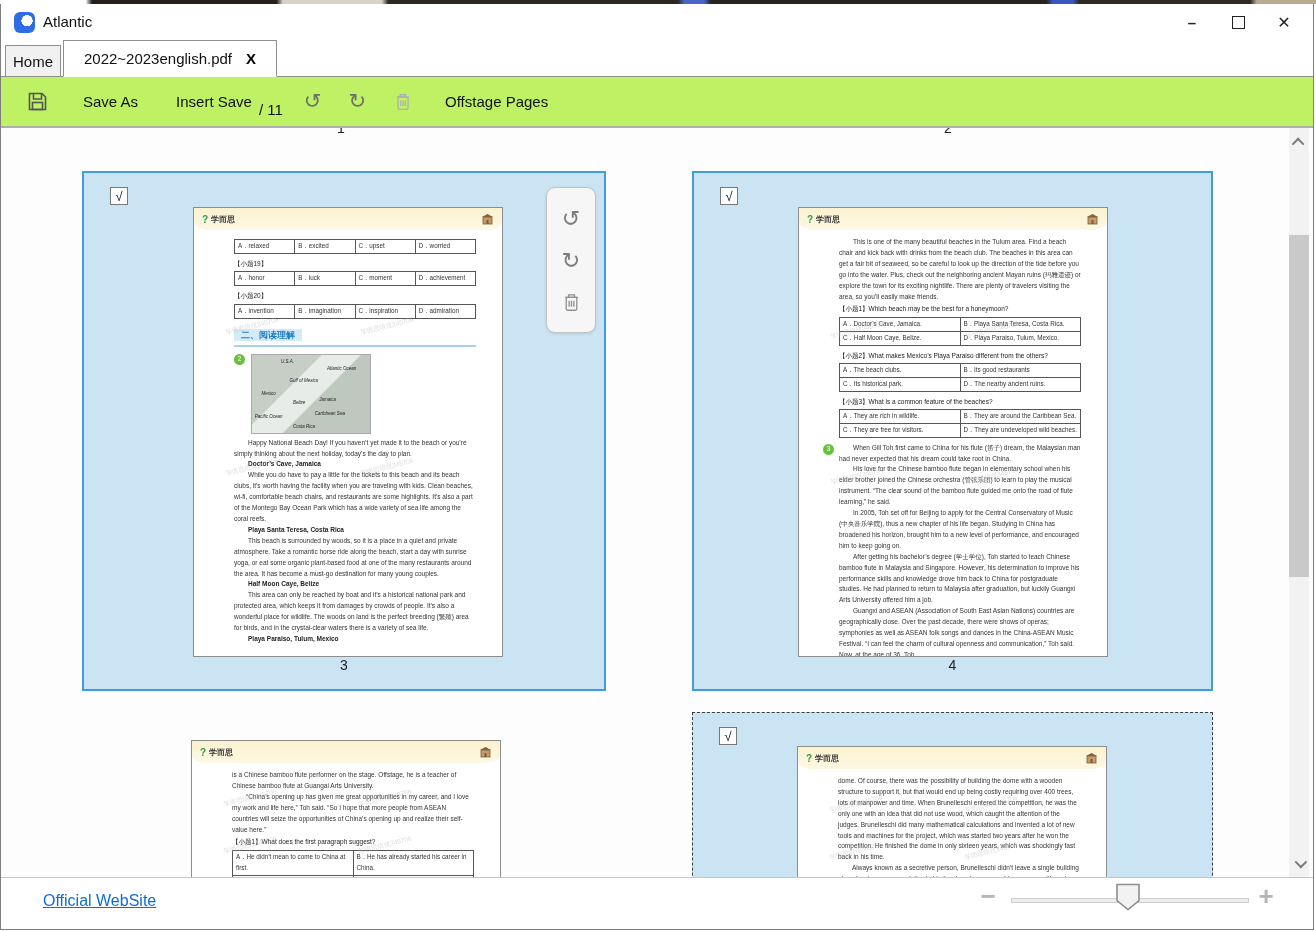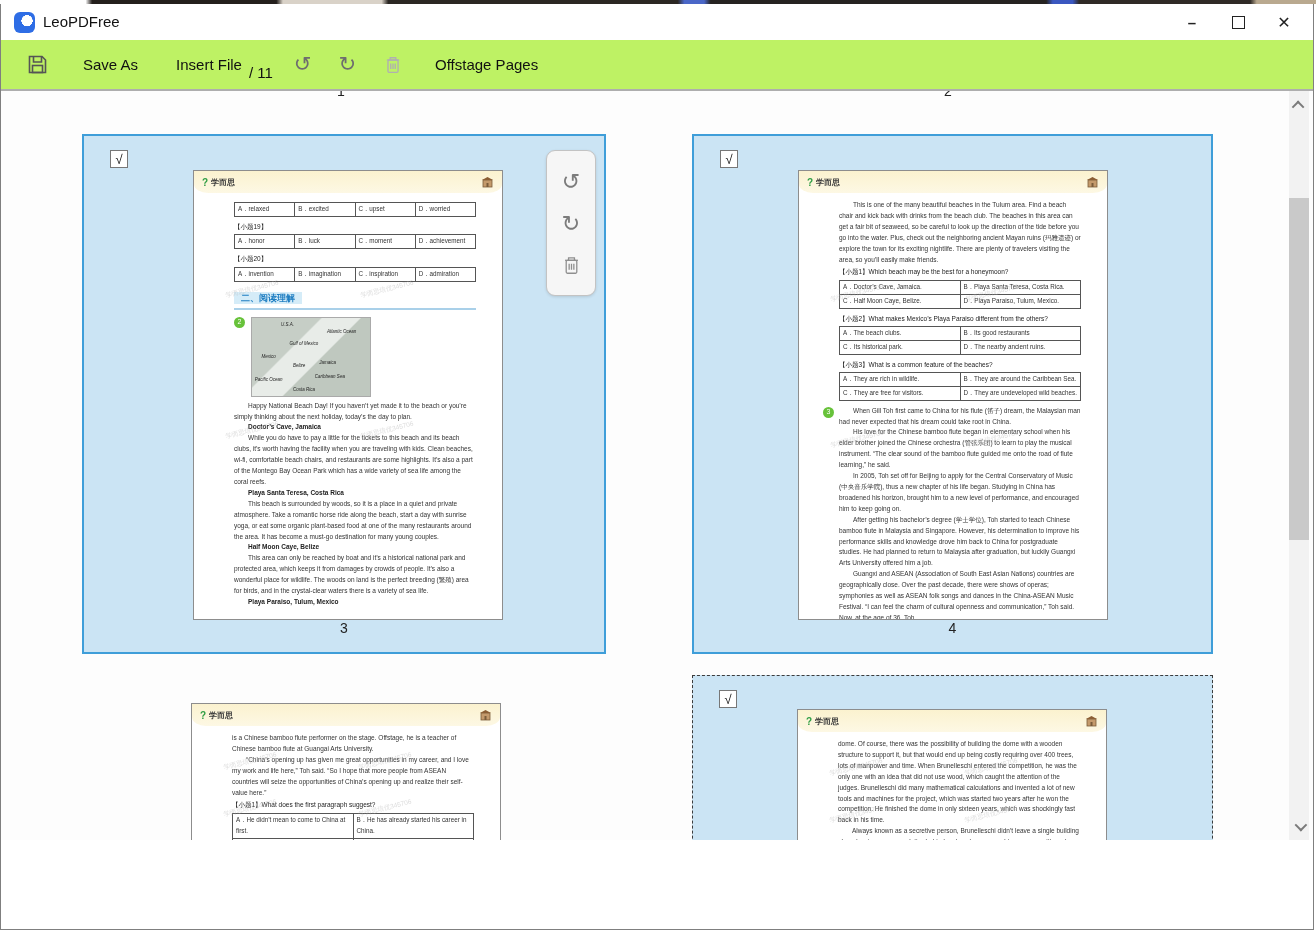--- a/index.html
+++ b/index.html
@@ -104,43 +104,50 @@
 </style>
 </head>
 <body>
 
 <div id="win">
   <div id="desktop-strip"></div>
   <div id="frame">
 
     <div class="titlebar">
       <div class="app-icon"></div>
-      <div class="app-title">LeoPDFree</div>
+      <div class="app-title">Atlantic</div>
       <div class="win-controls">
         <div class="win-btn wb-min">–</div>
         <div class="win-btn wb-max">
             <span></span>
           </div>
         <div class="win-btn wb-close">✕</div>
       </div>
     </div>
 
+    <div class="tabbar">
+      <div class="tab-home">Home</div>
+      <div class="tab-active">
+        <span>2022~2023english.pdf</span>
+        <span class="tab-close">X</span>
+      </div>
+    </div>
 
     <div class="toolbar">
       <span class="tb-save">
         <svg width="21" height="21" viewBox="0 0 21 21">
             <g fill="none" stroke="#555" stroke-width="1.6">
               <path d="M2.5 2.5h12.5l3.5 3.5v12.5H2.5z"></path>
               <path d="M6.5 2.5v5.5h8V2.5"></path>
               <rect x="5.5" y="11.5" width="10" height="7"></rect>
             </g>
           </svg>
       </span>
       <span class="tb-label">Save As</span>
-      <span class="tb-label2">Insert File</span>
+      <span class="tb-label2">Insert Save</span>
       <span class="tb-total">/ 11</span>
       <span class="tb-icon tb-rot1">↺</span>
       <span class="tb-icon tb-rot2">↻</span>
       <span class="tb-trash">
         <svg width="18" height="19" viewBox="0 0 16 17">
             <g fill="none" stroke="#b0b0b0" stroke-width="1.2">
               <path d="M2.5 4.5h11"></path>
               <path d="M5.5 4.5v-2h5v2"></path>
               <rect x="3.5" y="4.5" width="9" height="11" rx="1"></rect>
               <path d="M6 7.5v5M8 7.5v5M10 7.5v5"></path>
@@ -384,15 +391,26 @@
         <div class="vs-btn vs-up">
             <span class="chev up"></span>
           </div>
         <div class="vs-thumb"></div>
         <div class="vs-btn vs-down">
             <span class="chev down"></span>
           </div>
       </div>
     </div>
 
+    <div class="statusbar">
+      <a class="site-link" href="#">Official WebSite</a>
+      <span class="zoom-minus">−</span>
+      <div class="zoom-track"></div>
+      <span class="zoom-thumb">
+        <svg width="26" height="28" viewBox="0 0 26 28">
+            <path d="M2 1.5h22v16l-11 9-11-9z" fill="#f2f2f2" stroke="#8f8f8f" stroke-width="1.6"></path>
+          </svg>
+      </span>
+      <span class="zoom-plus">+</span>
+    </div>
 
   </div>
 </div>
 
 </body></html>

